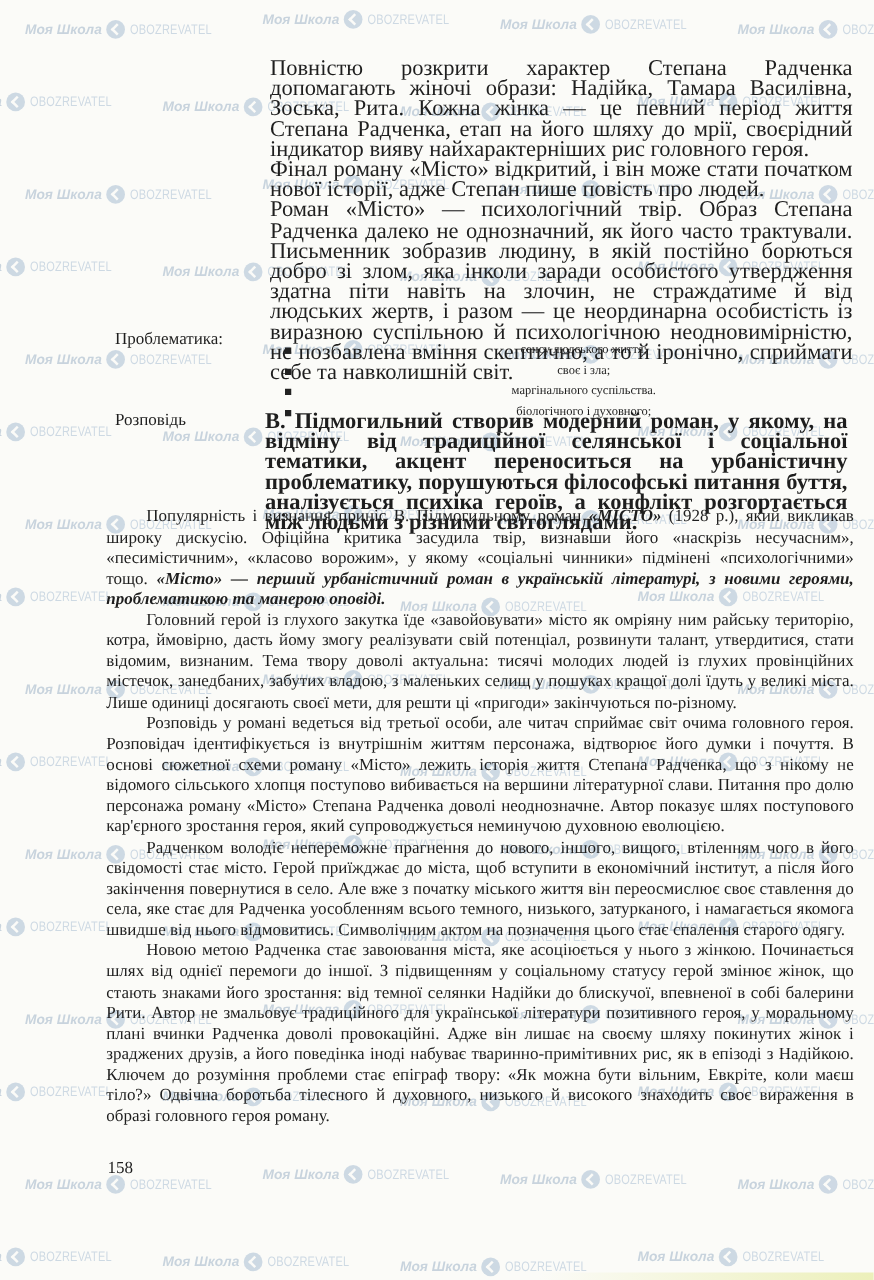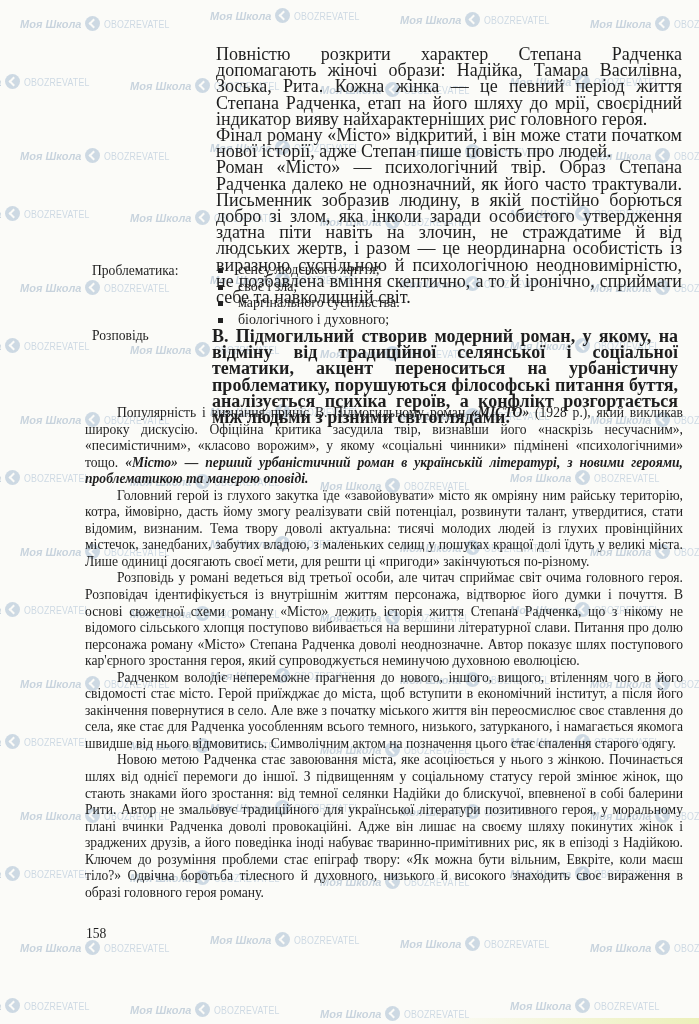--- a/index.html
+++ b/index.html
@@ -14,21 +14,21 @@
   .wm-text1 { font-family: "Liberation Sans", sans-serif; font-style: italic; font-weight: bold; font-size: 11px; color: #9fb4c8; }
   .wm-logo { width: 15px; height: 15px; border-radius: 50%; background: #a9bed3; display: inline-block; position: relative; }
   .wm-logo::after { content: ""; position: absolute; left: 5px; top: 4px; width: 5px; height: 5px; border-left: 2px solid #fbfbf8; border-bottom: 2px solid #fbfbf8; transform: rotate(45deg); }
   .wm-text2 { font-family: "Liberation Sans", sans-serif; font-size: 11px; color: #a9bed3; letter-spacing: 0.2px; transform: scaleX(0.8); transform-origin: left; }
 
   .page { position: absolute; inset: 0; z-index: 2; }
   .block { position: absolute; font-size: 18px; line-height: 16.2px; text-align: justify; }
   .intro { left: 216px; top: 46px; width: 466px; }
   .intro p { margin: 0; }
   .label { position: absolute; left: 92px; font-size: 13.6px; }
-  .plist { position: absolute; left: 216px; top: 262px; width: 460px; margin: 0; padding: 0; list-style: none; font-size: 14px; line-height: 16.5px; }
+  .plist { position: absolute; left: 216px; top: 262px; width: 460px; margin: 10px; padding: 0; list-style: none; font-size: 10px; line-height: 16.5px; text-align: center; }
   .plist li { position: relative; padding-left: 22px; }
   .plist li::before { content: ""; position: absolute; left: 2px; top: 6px; width: 5px; height: 5px; background: #222; }
   .notes { left: 212px; top: 328px; width: 466px; font-weight: bold; }
   .main { left: 85px; top: 405px; width: 598px; font-size: 13.6px; line-height: 16.55px; }
   .main p { margin: 0; text-indent: 32px; }
   .bi { font-weight: bold; font-style: italic; }
   .pagenum { position: absolute; left: 86px; top: 926px; font-size: 13.6px; }
   .edge { position: absolute; left: 430px; right: 0; bottom: 0; height: 6px; background: linear-gradient(to right, rgba(230,235,160,0), rgba(230,235,160,0.7)); z-index: 0; }
 </style>
 </head>

